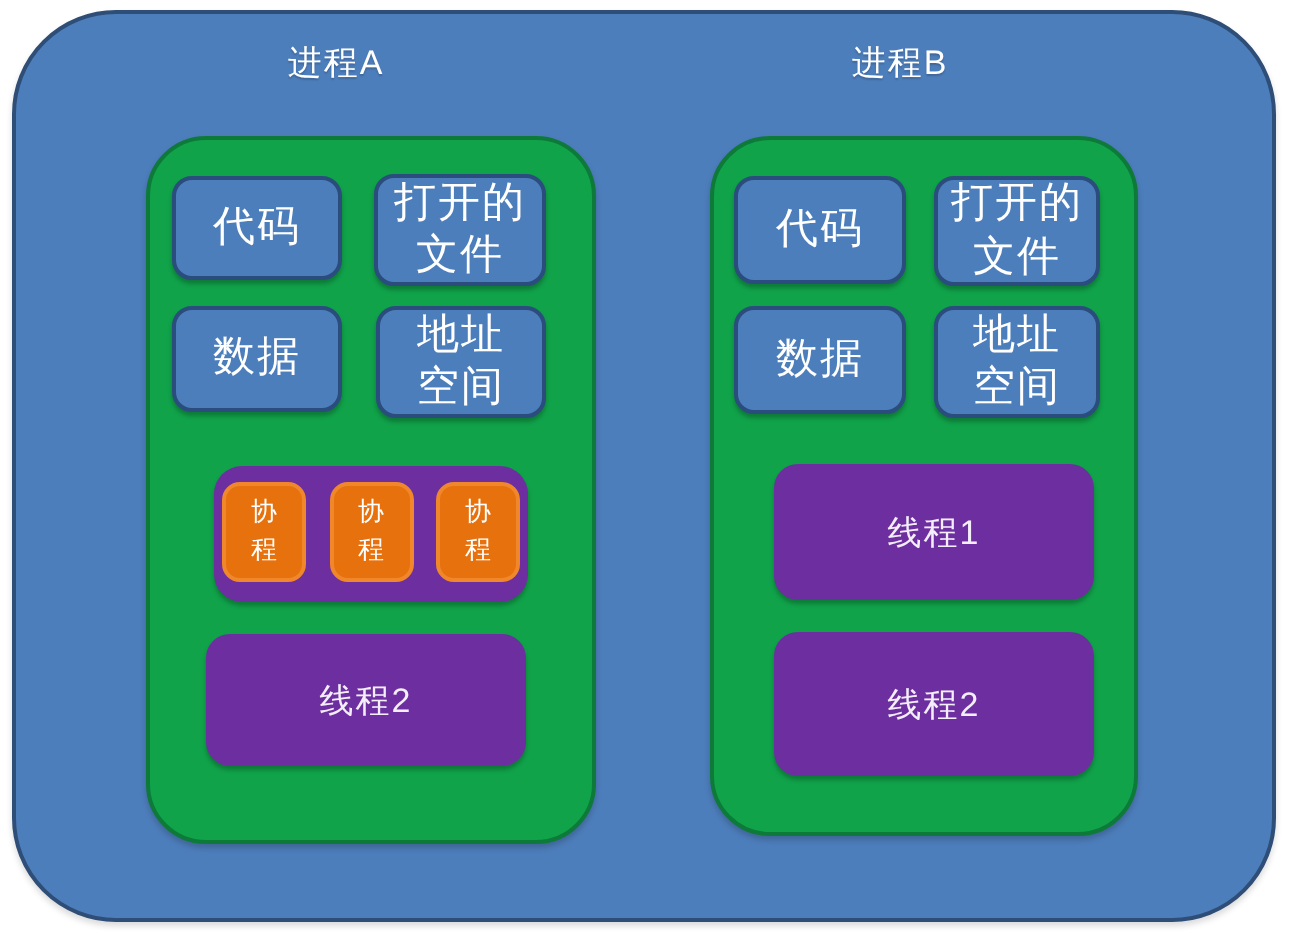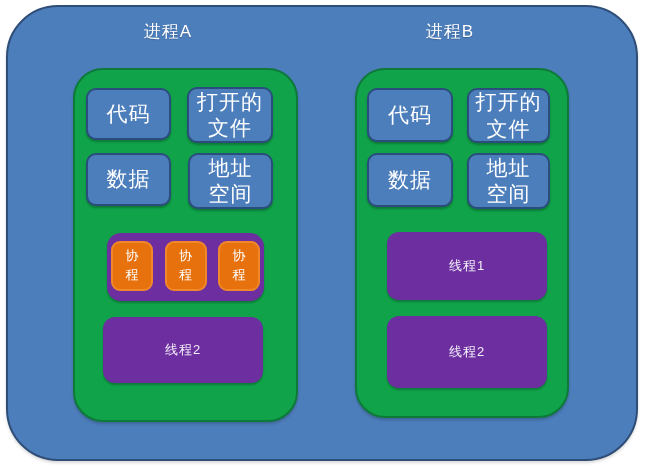--- a/index.html
+++ b/index.html
@@ -95,21 +95,21 @@
     align-items: center;
     justify-content: center;
     text-align: center;
   }
   .thread {
     position: absolute;
     background: #6d2fa0;
     border-radius: 12px;
     box-sizing: border-box;
     color: #f3eef9;
-    font-size: 13px;
+    font-size: 17px;
     letter-spacing: 1px;
     display: flex;
     align-items: center;
     justify-content: center;
     text-align: center;
     box-shadow: 0 2px 2px rgba(0,0,0,0.25);
   }
   .a-thread2 { left: 103px; top: 317px; width: 160px; height: 66px; }
   .b-thread1 { left: 387px; top: 232px; width: 160px; height: 68px; }
   .b-thread2 { left: 387px; top: 316px; width: 160px; height: 72px; }

